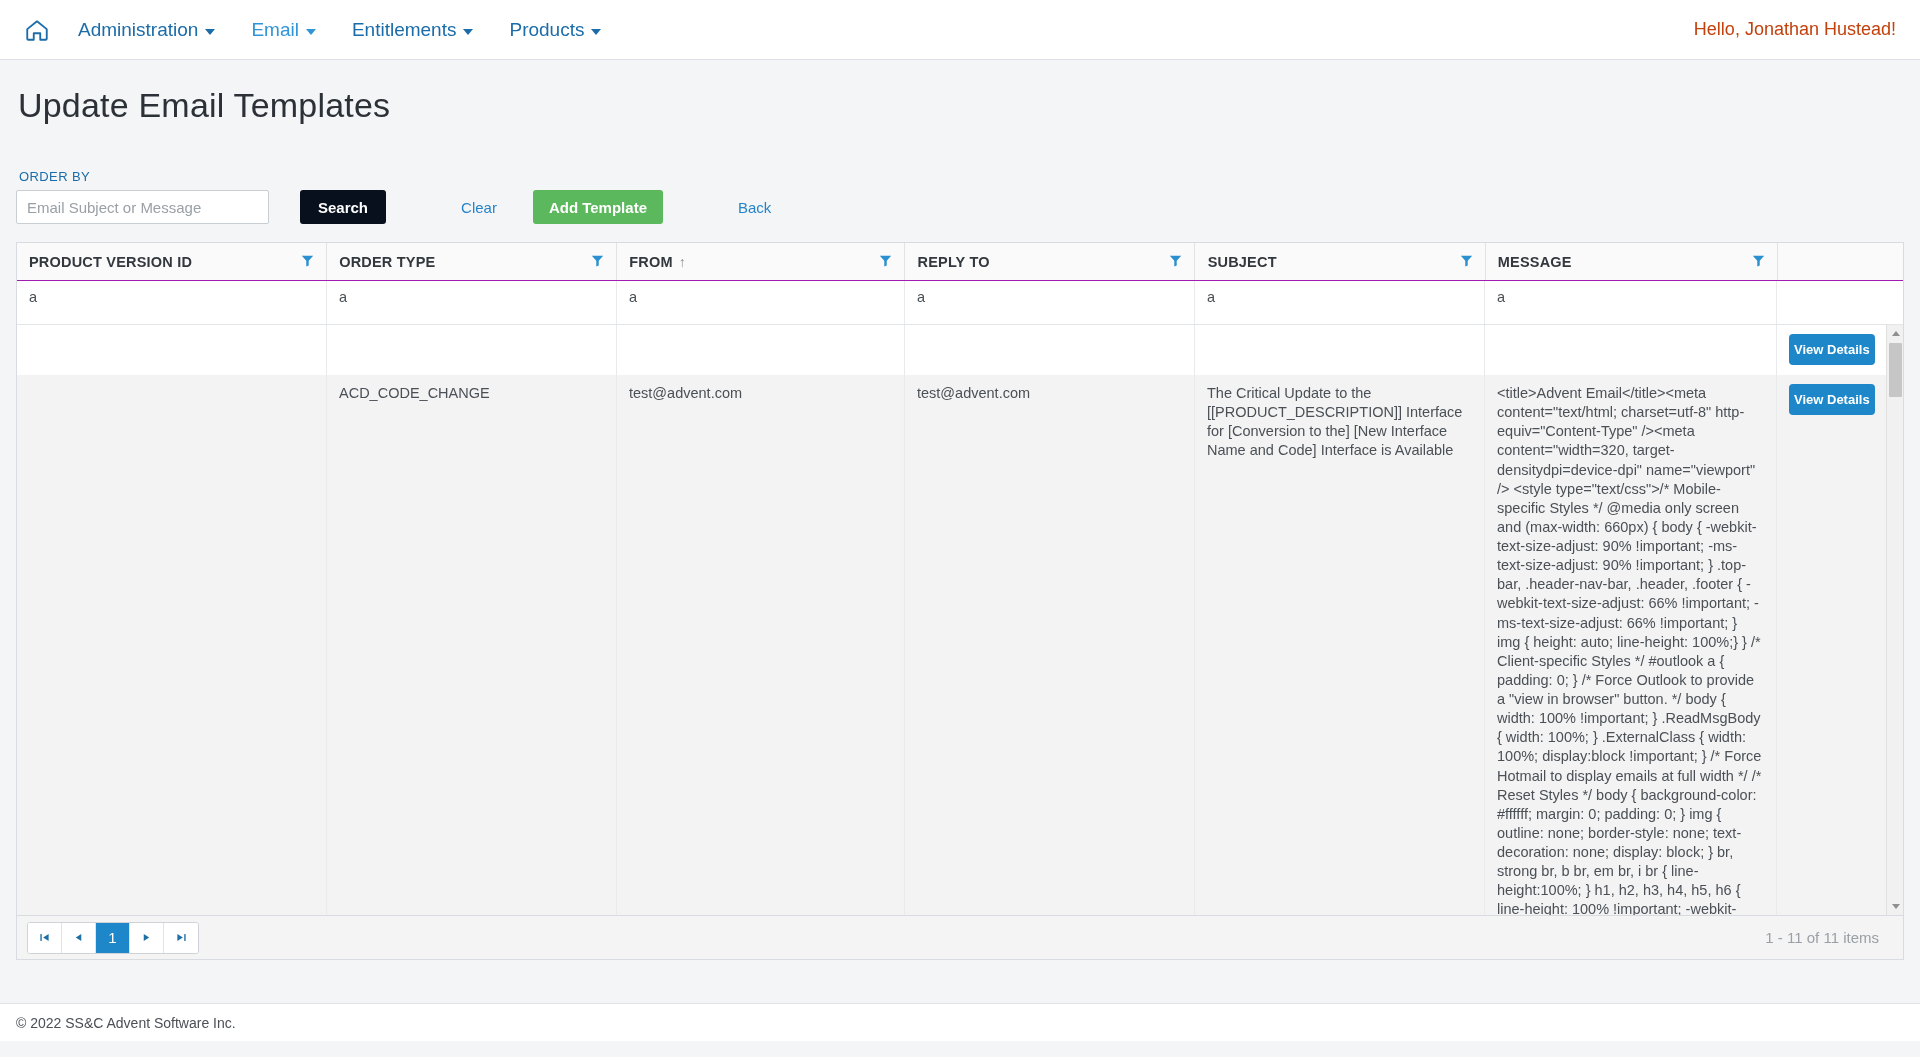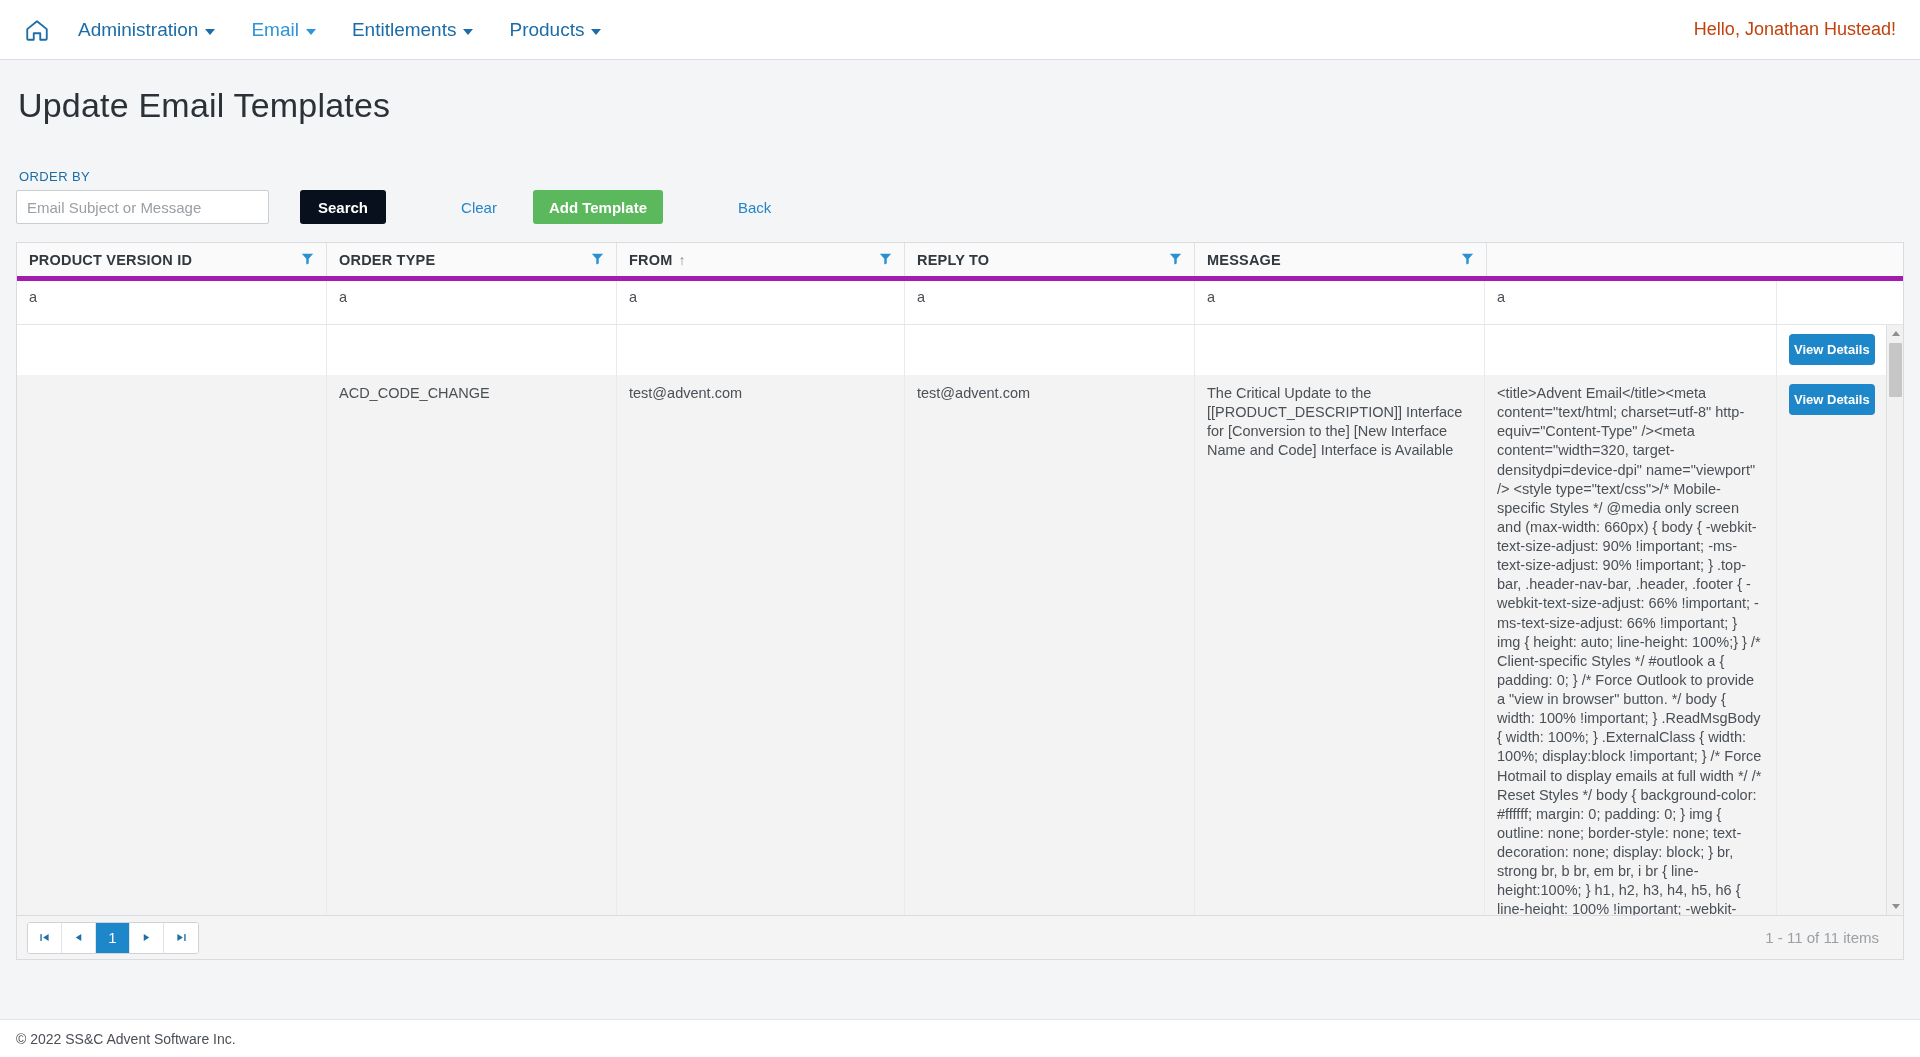--- a/index.html
+++ b/index.html
@@ -96,22 +96,23 @@
   
   .grid-wrap {
     margin-top: 18px;
     border: 1px solid #d8dbdf;
     background: #fff;
     width: 1888px;
   }
   .grid-head {
     display: flex;
     background: #fafafa;
-    border-bottom: 5px solid #a21caf;
+    border-bottom: 1px solid #a21caf;
     height: 38px;
+    justify-content: space-between;
   }
   .th {
     display: flex; align-items: center; justify-content: space-between;
     border-right: 1px solid #e0e3e6;
     padding: 0 12px;
     font-size: 14.5px; font-weight: bold;
     color: #32383e;
     letter-spacing: .2px;
     cursor: pointer;
     overflow: hidden;
@@ -191,21 +192,21 @@
     border-right: 1px solid #e1e4e7;
     background: #fff; cursor: pointer;
     font-size: 15px; color: #1d6fa5;
   }
   .pbtn:last-child { border-right: none; }
   .pbtn.active { background: #1e87c9; color: #fff; font-weight: normal; }
   .pager-info { font-size: 15px; color: #9aa0a6; padding-right: 14px; }
 
   
   .footer {
-    position: absolute; left: 0; bottom: 0;
+    position: absolute; left: 0; bottom: 16px;
     width: 1920px; height: 38px;
     background: #fff;
     border-top: 1px solid #e2e5e8;
     display: flex; align-items: center;
     padding-left: 16px;
     font-size: 14px; color: #4a5056;
   }
 </style>
 </head>
 <body>
@@ -281,20 +282,30 @@
         </span>
         <span class="funnel">
           <svg width="13" height="13" viewBox="0 0 16 16">
               <path d="M1 2h14l-5.5 6.2V14l-3 1.3V8.2z" fill="#2a90d0"></path>
             </svg>
         </span>
       </div>
       <div class="th c3">
         <span class="lbl">
             <span>REPLY TO</span>
+          </span>
+        <span class="funnel">
+          <svg width="13" height="13" viewBox="0 0 16 16">
+              <path d="M1 2h14l-5.5 6.2V14l-3 1.3V8.2z" fill="#2a90d0"></path>
+            </svg>
+        </span>
+      </div>
+      <div class="th c4">
+        <span class="lbl">
+            <span>SUBJECT</span>
           </span>
         <span class="funnel">
           <svg width="13" height="13" viewBox="0 0 16 16">
               <path d="M1 2h14l-5.5 6.2V14l-3 1.3V8.2z" fill="#2a90d0"></path>
             </svg>
         </span>
       </div>
       <div class="th c5">
         <span class="lbl">
             <span>MESSAGE</span>

